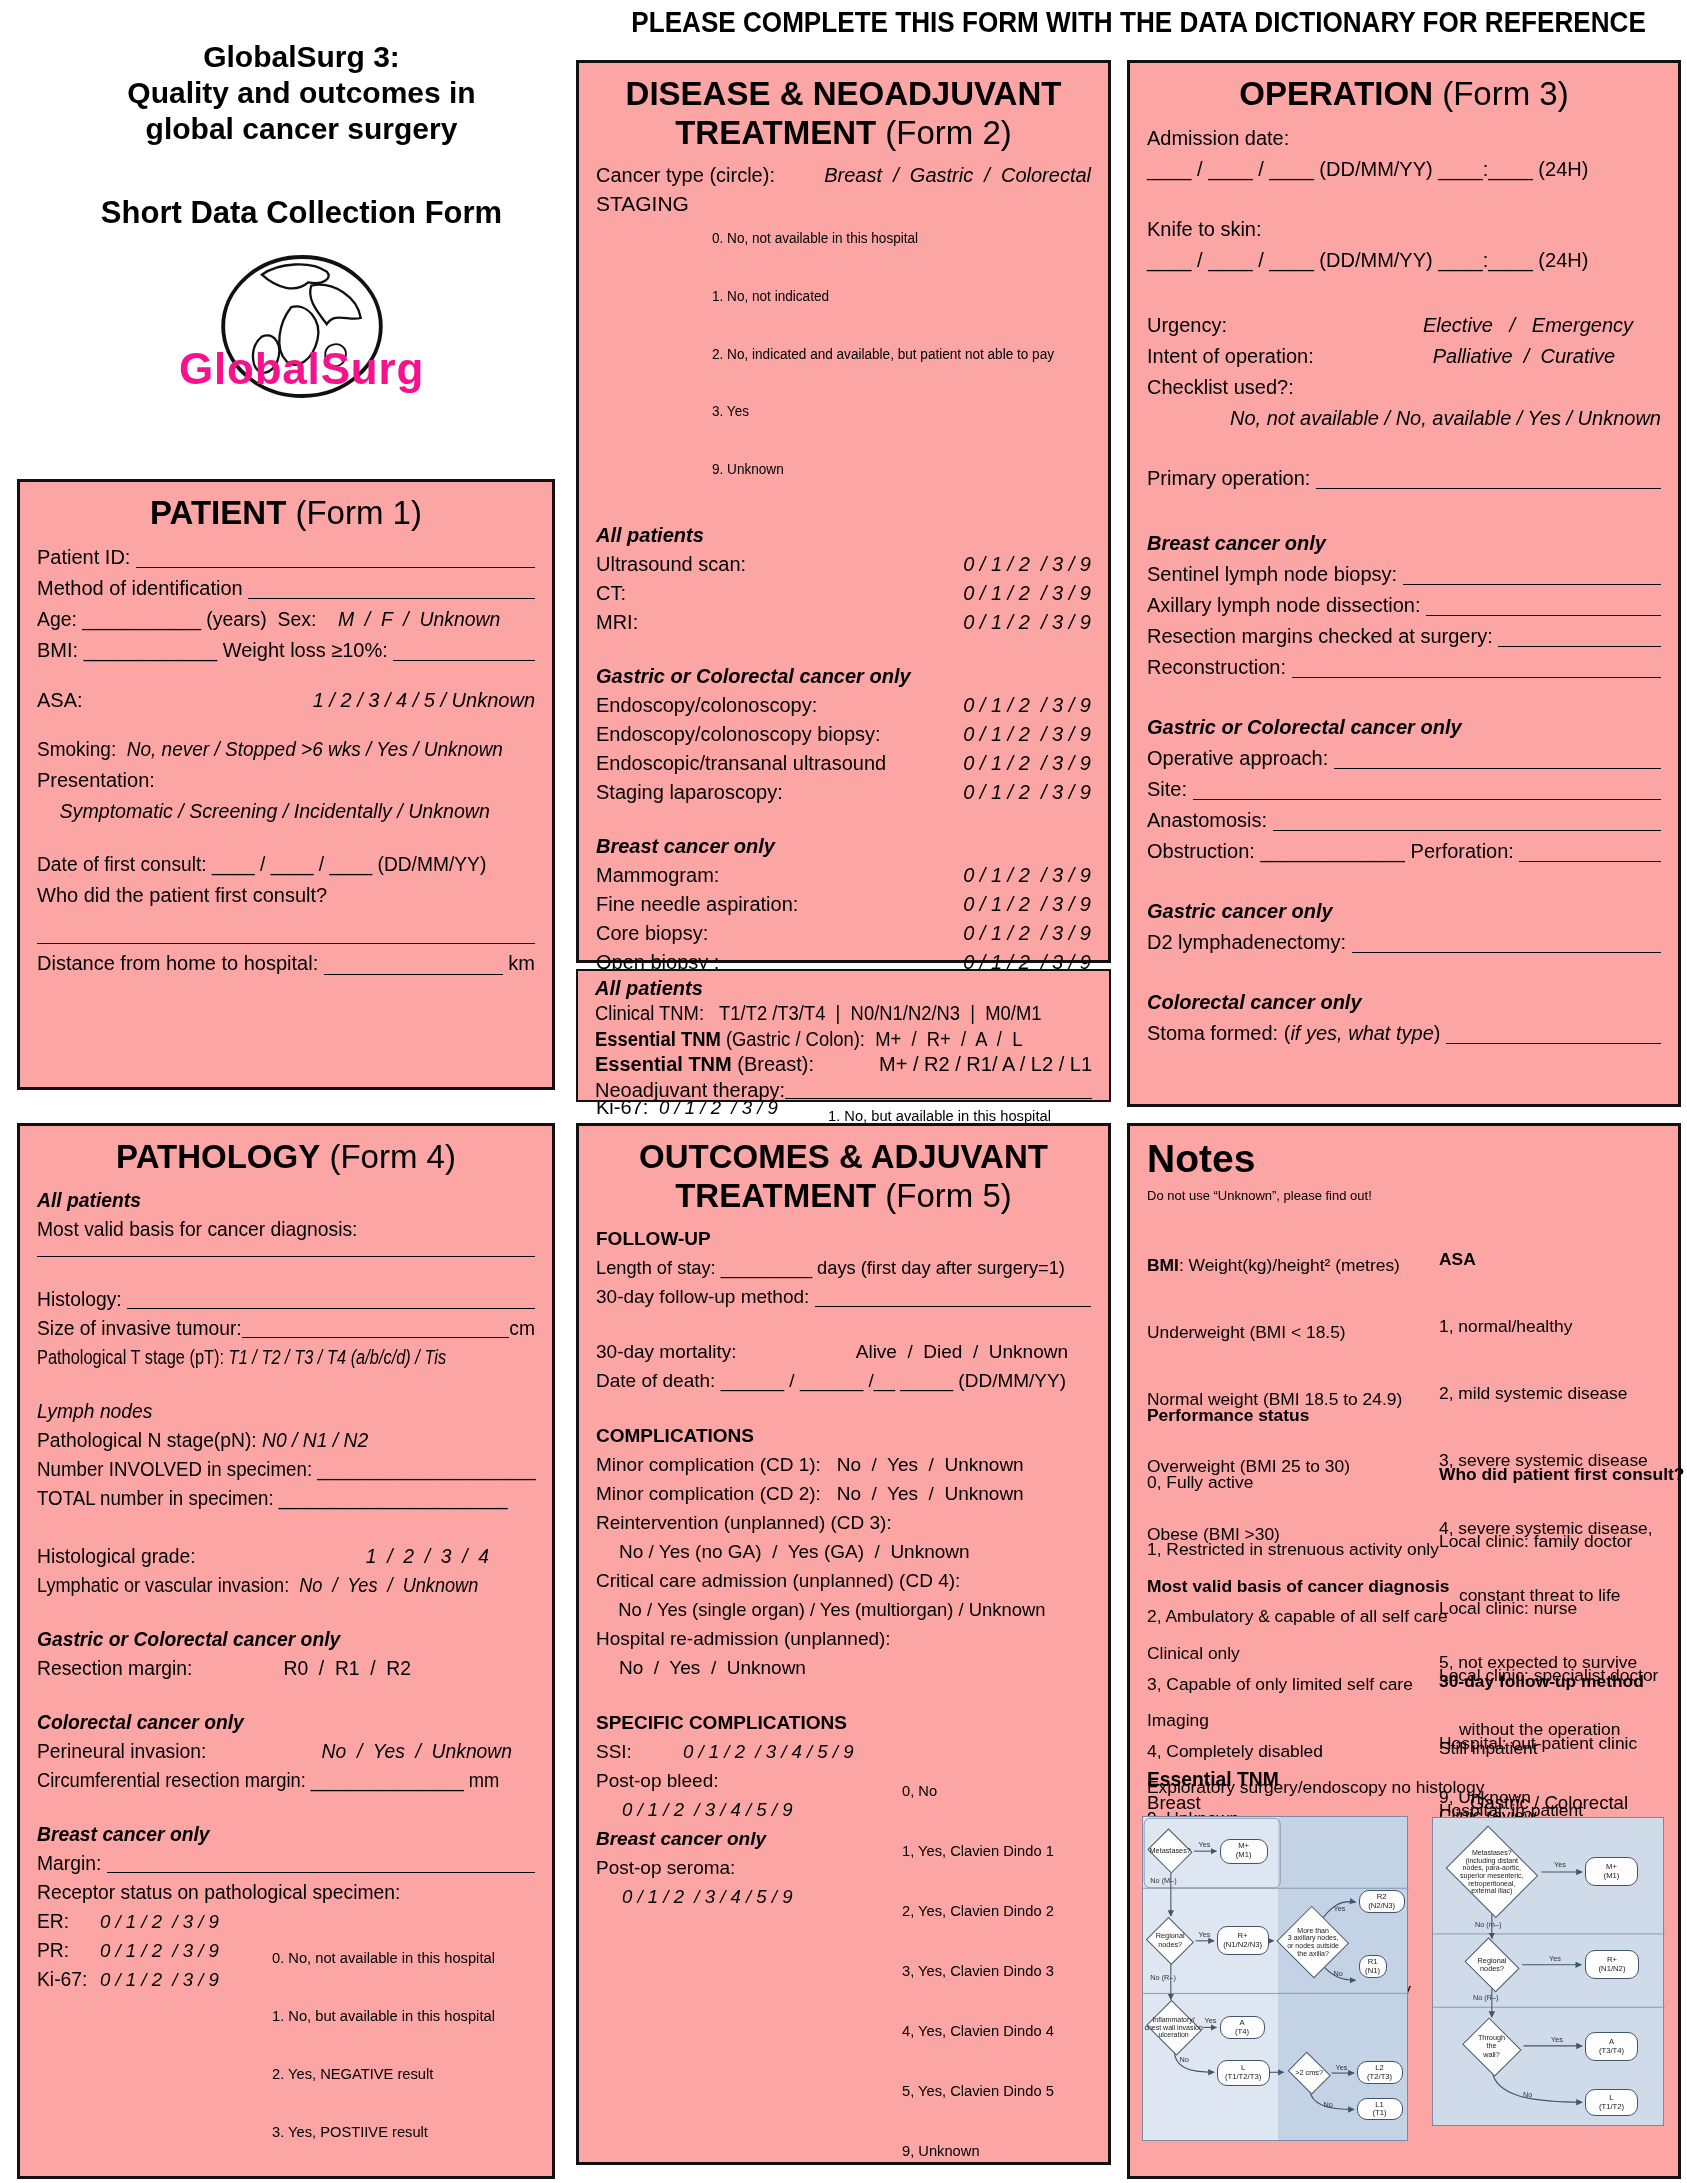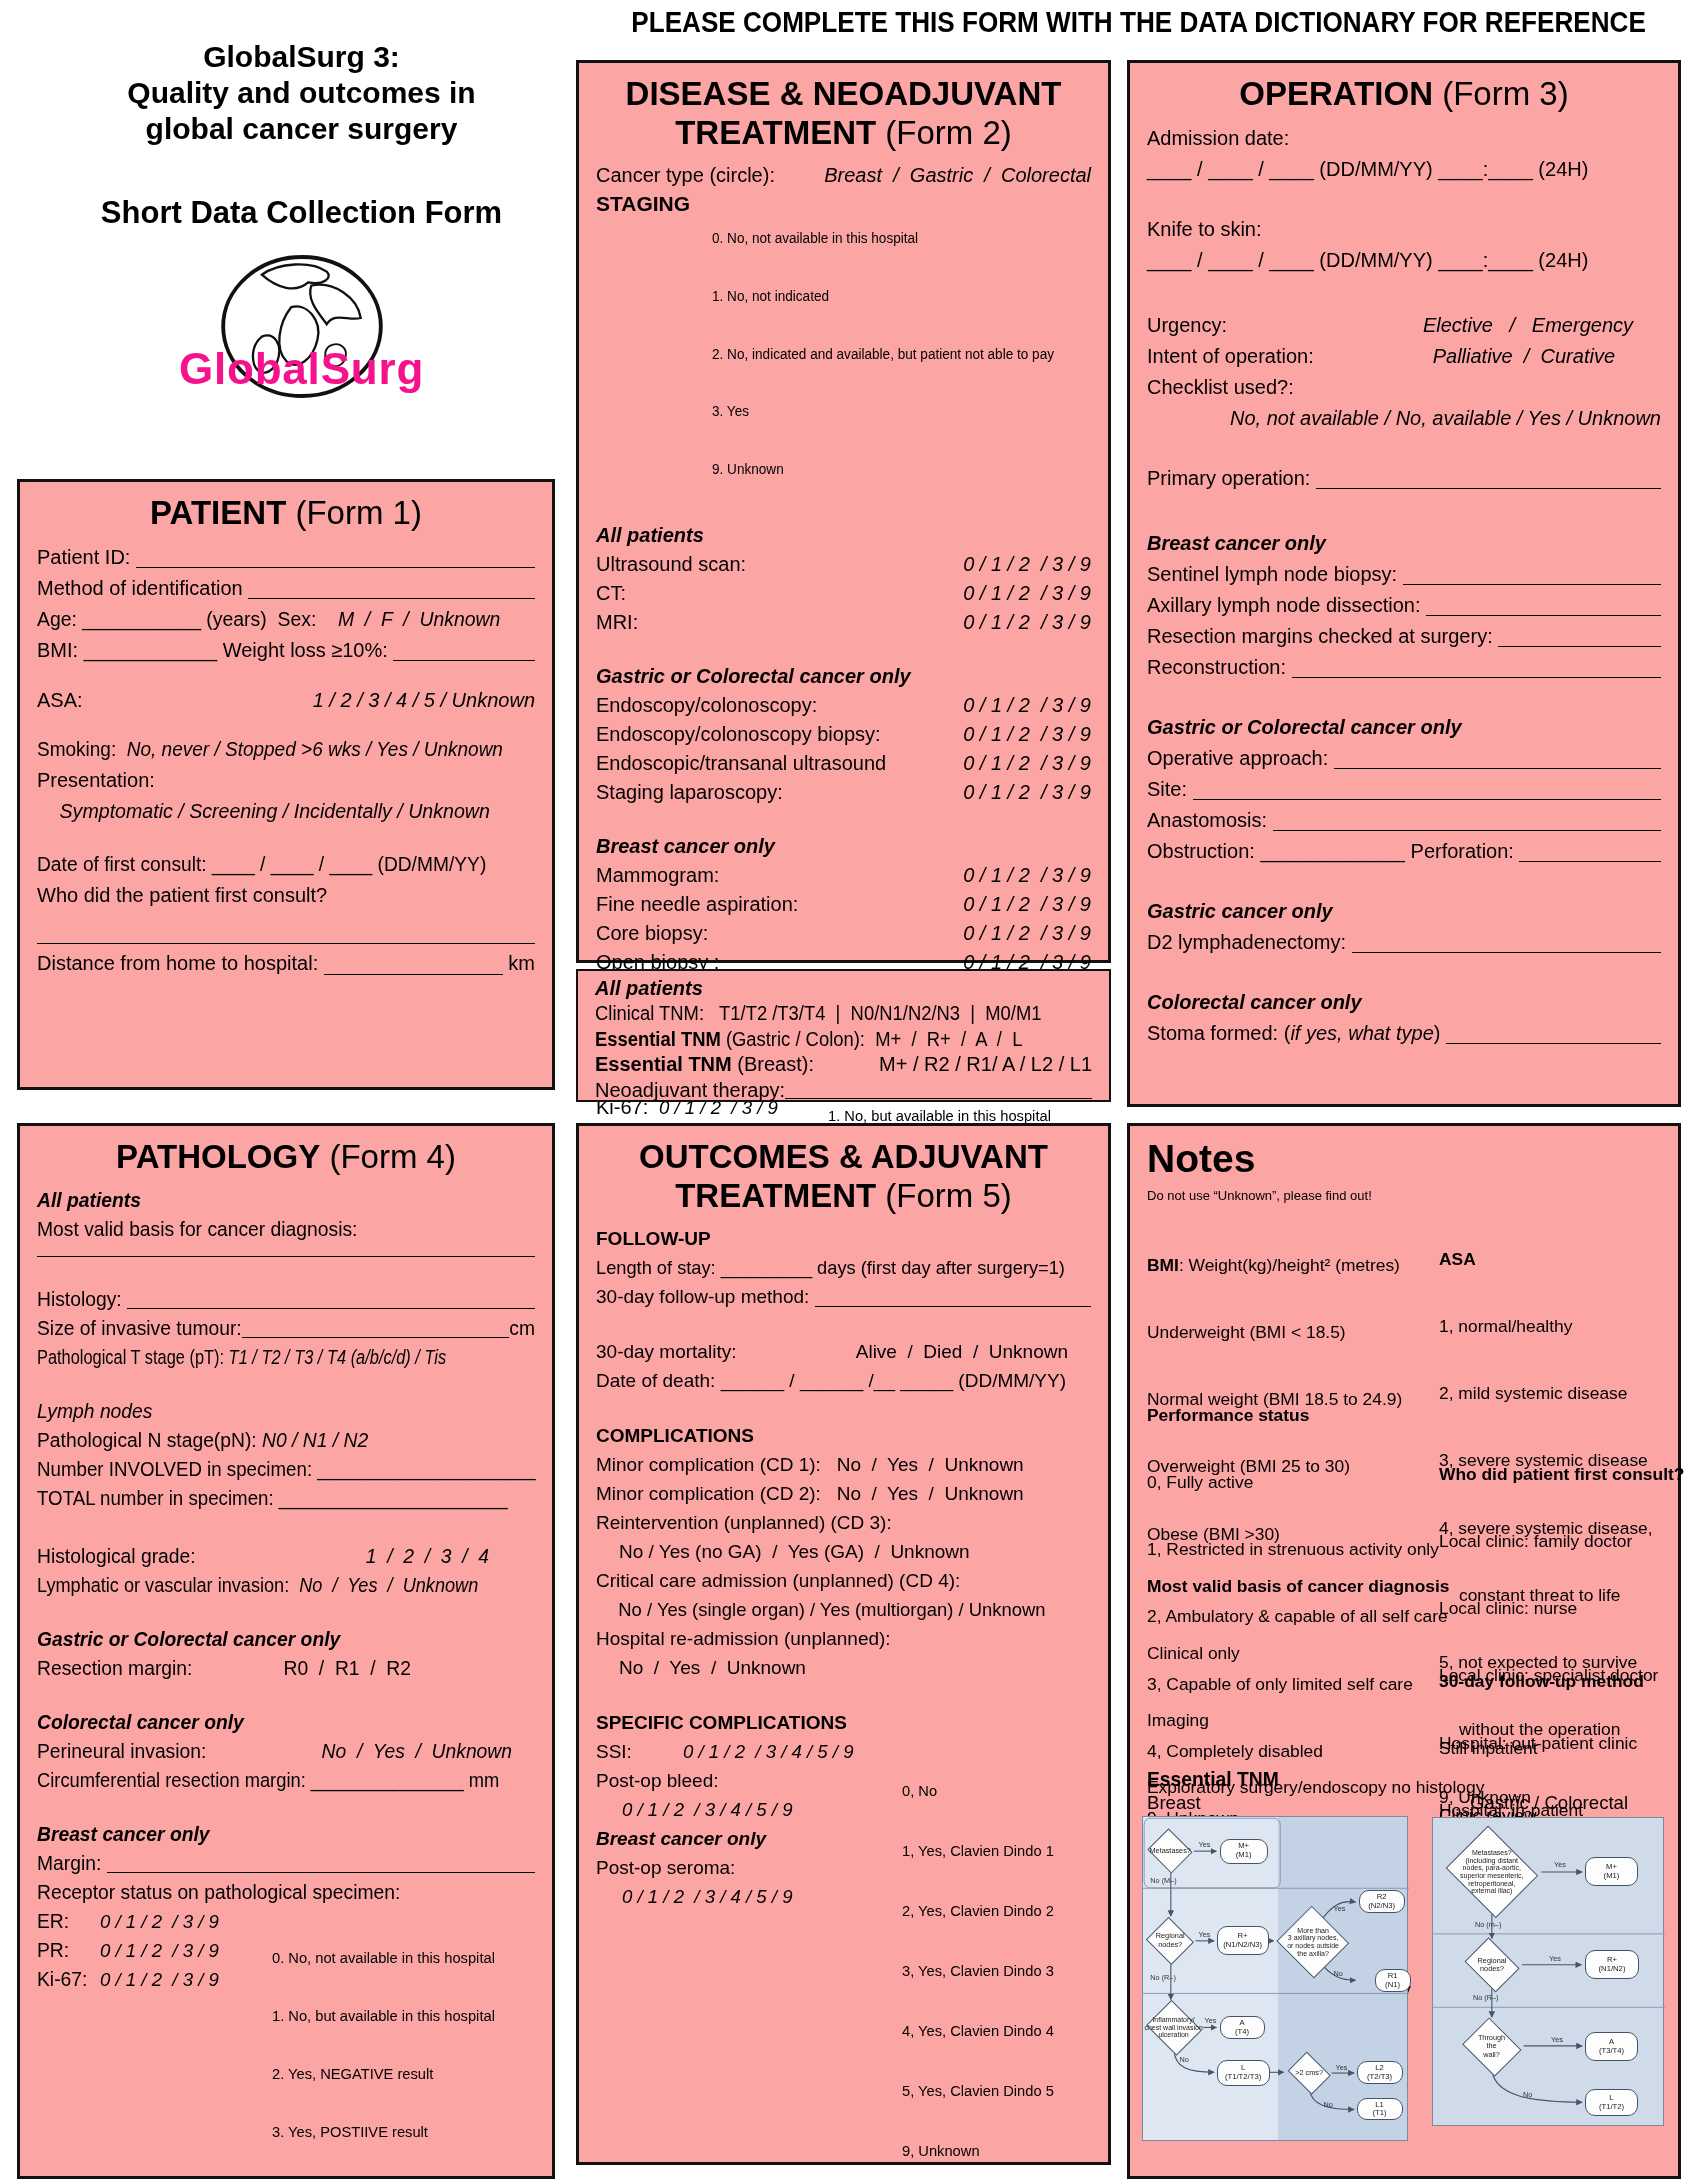--- a/index.html
+++ b/index.html
@@ -39,21 +39,21 @@
   #form2 .line{line-height:29px;}
   #form3 .line{line-height:31px;}
   #form4 .form-body{font-size:19.3px;}
   #form4 .line{line-height:29px;}
   #form5 .form-body{font-size:19px;}
   #form5 .line{line-height:29px;}
   #form2b .line{line-height:25.5px;font-size:20px;}
   #form2b .form-body{padding-top:4.6px;}
 
   .stg{display:flex;margin:0 0 3.1px;}
-  .stg-label{width:116px;font-weight:bold;font-size:21px;padding-top:1.5px;}
+  .stg-label{width:116px;font-weight:normal;font-size:21px;padding-top:1.5px;}
   .stg-opts{font-size:14px;line-height:19.3px;white-space:pre;transform:scaleX(0.97);transform-origin:left top;}
 
   .recep{display:flex;}
   .recep-left{flex:1 1 auto;}
   .rlab{display:inline-block;width:63px;}
   .rlab5{display:inline-block;width:87px;}
   .nums{font-style:italic;font-size:18.6px;}
   .recep-note{width:263px;font-size:14.7px;line-height:19.3px;padding-top:3.9px;white-space:pre;}
   #form5 .recep-note{width:189px;font-size:14.7px;line-height:20px;}
   .ind{padding-left:26px;}
@@ -456,21 +456,21 @@
             <span>More than</span>
             <span>3 axillary nodes,</span>
             <span>or nodes outside</span>
             <span>the axilla?</span>
           </div>
         </div>
       <div class="fnode" style="left:216px;top:73px;width:46px;height:23px;">
           <span>R2</span>
           <span>(N2/N3)</span>
         </div>
-      <div class="fnode" style="left:216px;top:152px;width:36px;height:23px;margin-left:16px;">
+      <div class="fnode" style="left:216px;top:138px;width:28px;height:23px;">
           <span>R1</span>
           <span>(N1)</span>
         </div>
       <div class="elabel" style="left:191px;top:87px;">Yes</div>
       <div class="elabel" style="left:191px;top:152px;">No</div>
       <div class="elabel" style="left:7.7px;top:156px;">No (R–)</div>
 
       <div class="dia small" style="left:1.5px;top:186px;width:59px;height:49px;">
           <div class="dl">
             <span>Inflammatory/</span>

